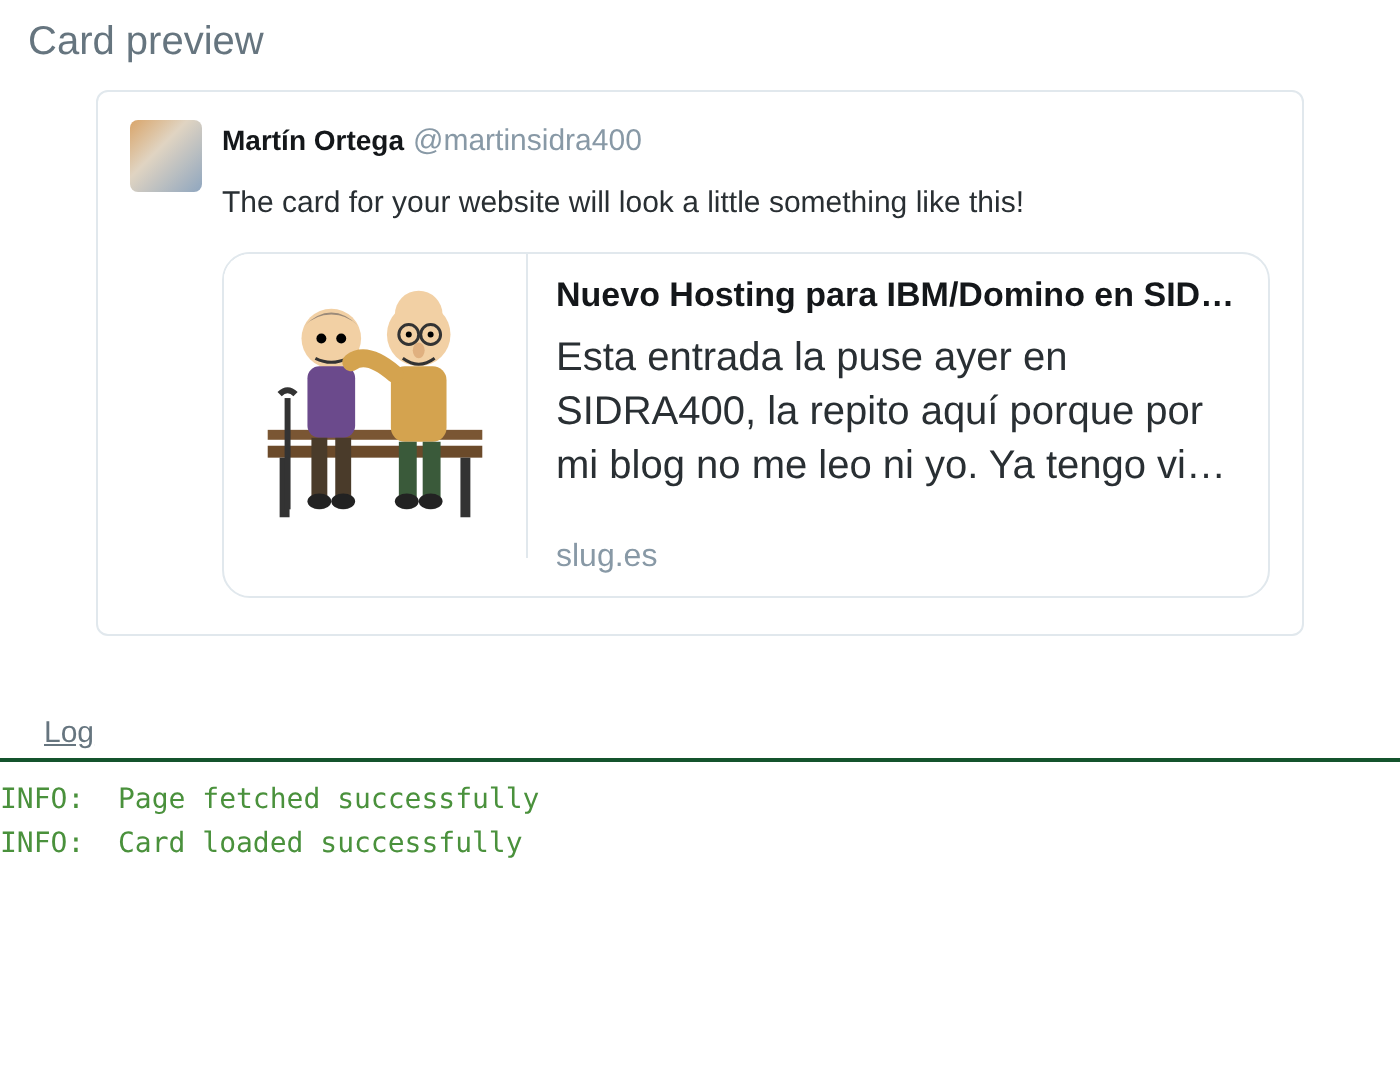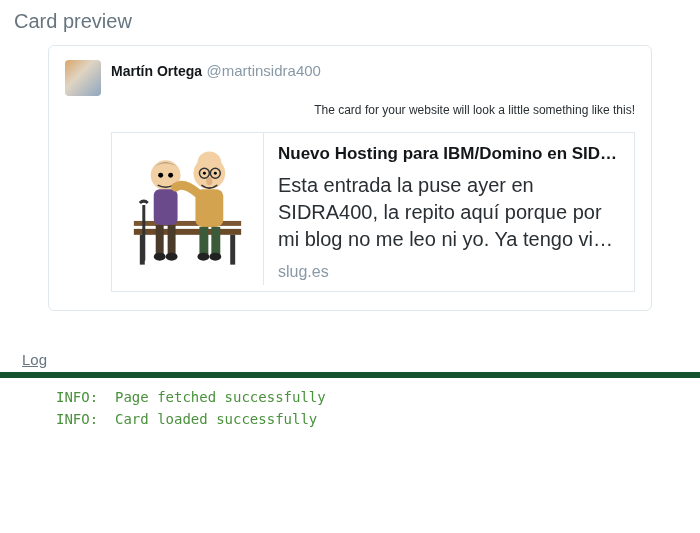--- a/index.html
+++ b/index.html
@@ -34,30 +34,29 @@
       height: 36px;
       border-radius: 4px;
       background: linear-gradient(135deg, #d9a56a 0%, #e0d4c2 40%, #8fa6bf 100%);
       flex-shrink: 0;
     }
     .tweet-body { flex: 1; min-width: 0; }
     .name-line { line-height: 1.3; padding-top: 1px; }
     .display-name { font-weight: 700; font-size: 14px; color: #14171a; }
     .handle { color: #8899a6; font-size: 15px; margin-left: 0; }
     .tweet-text {
-      font-size: 12px;
+      font-size: 15px;
       color: #292f33;
-      margin-top: 20px;
+      margin-top: 10px;
       line-height: 1.35;
-      text-align: right;
     }
     .link-card {
       margin-top: 14px;
       border: 1px solid #e1e8ed;
-      border-radius: 0;
+      border-radius: 14px;
       display: flex;
       overflow: hidden;
       background: #fff;
       justify-content: center;
     }
     .link-image {
       width: 152px;
       height: 152px;
       flex-shrink: 0;
       border-right: 1px solid #e1e8ed;
@@ -88,35 +87,34 @@
       margin-top: 6px;
       line-height: 1.35;
       display: -webkit-box;
       -webkit-line-clamp: 3;
       -webkit-box-orient: vertical;
       overflow: hidden;
     }
     .link-domain {
       font-size: 16px;
       color: #8899a6;
-      margin-top: 10px;
+      margin-top: 23px;
     }
     .log-section { padding: 0 0 18px 0; }
     .log-title {
       font-size: 15px;
       color: #66757f;
       padding: 0 0 4px 22px;
-      border-bottom: 6px solid #14532d;
+      border-bottom: 2px solid #14532d;
       margin-bottom: 8px;
       text-decoration: underline;
     }
     .log-lines {
       font-family: Menlo, Monaco, Consolas, monospace;
       font-size: 14px;
-      padding-left: 56px;
     }
     .log-line {
       color: #4a913c;
       line-height: 1.6;
       white-space: pre;
     }
   </style>
 </head>
 <body>
 

